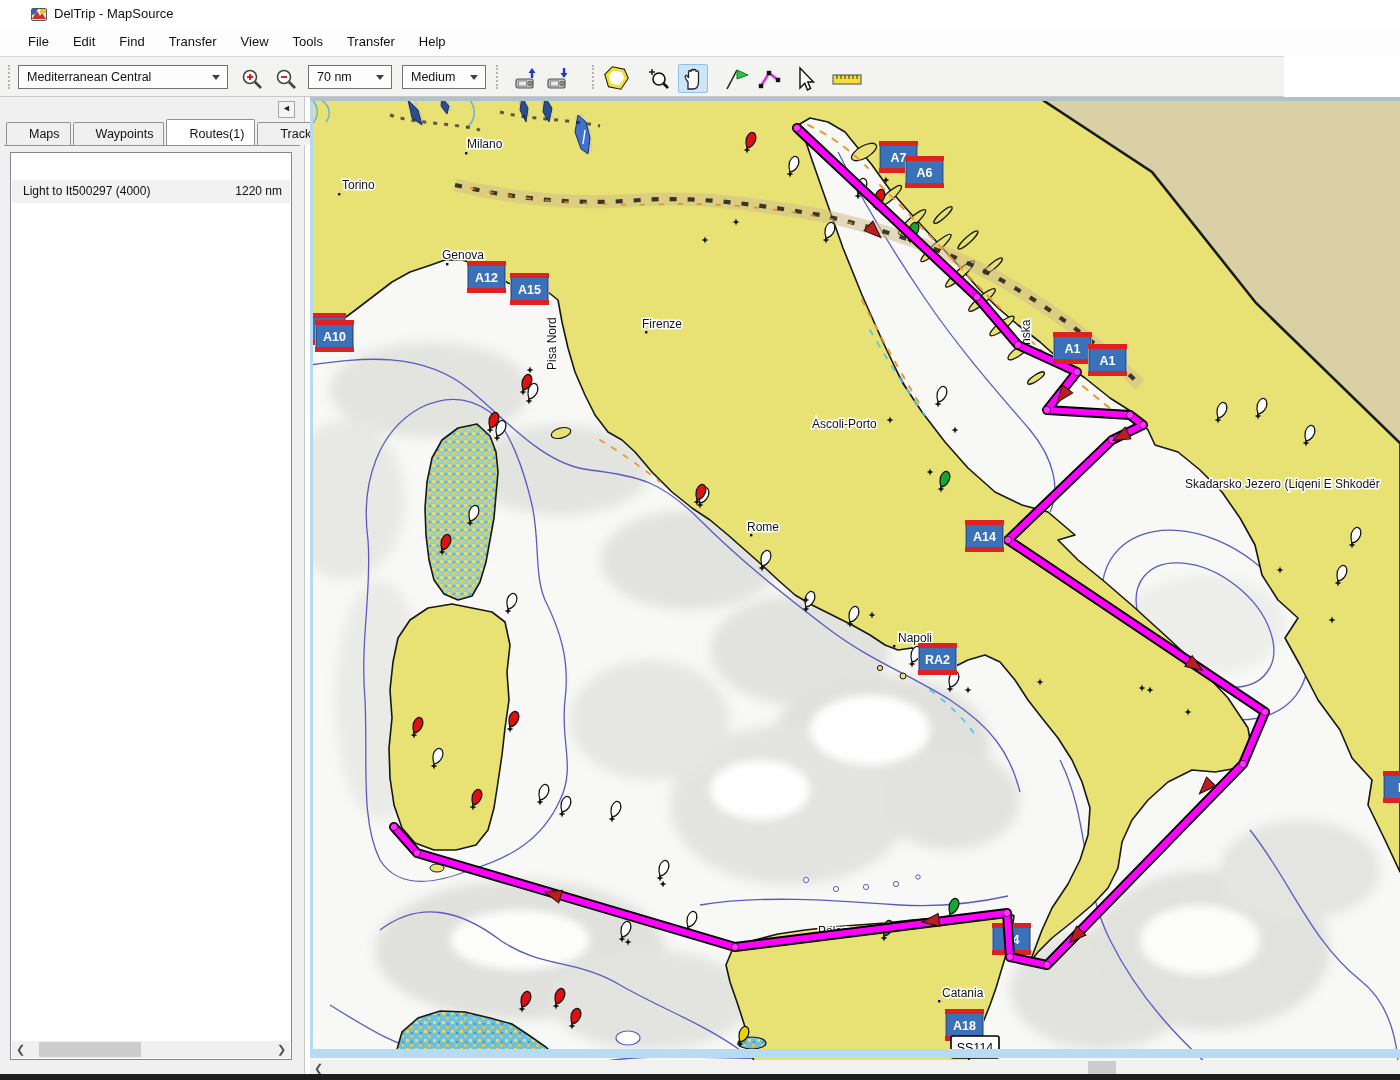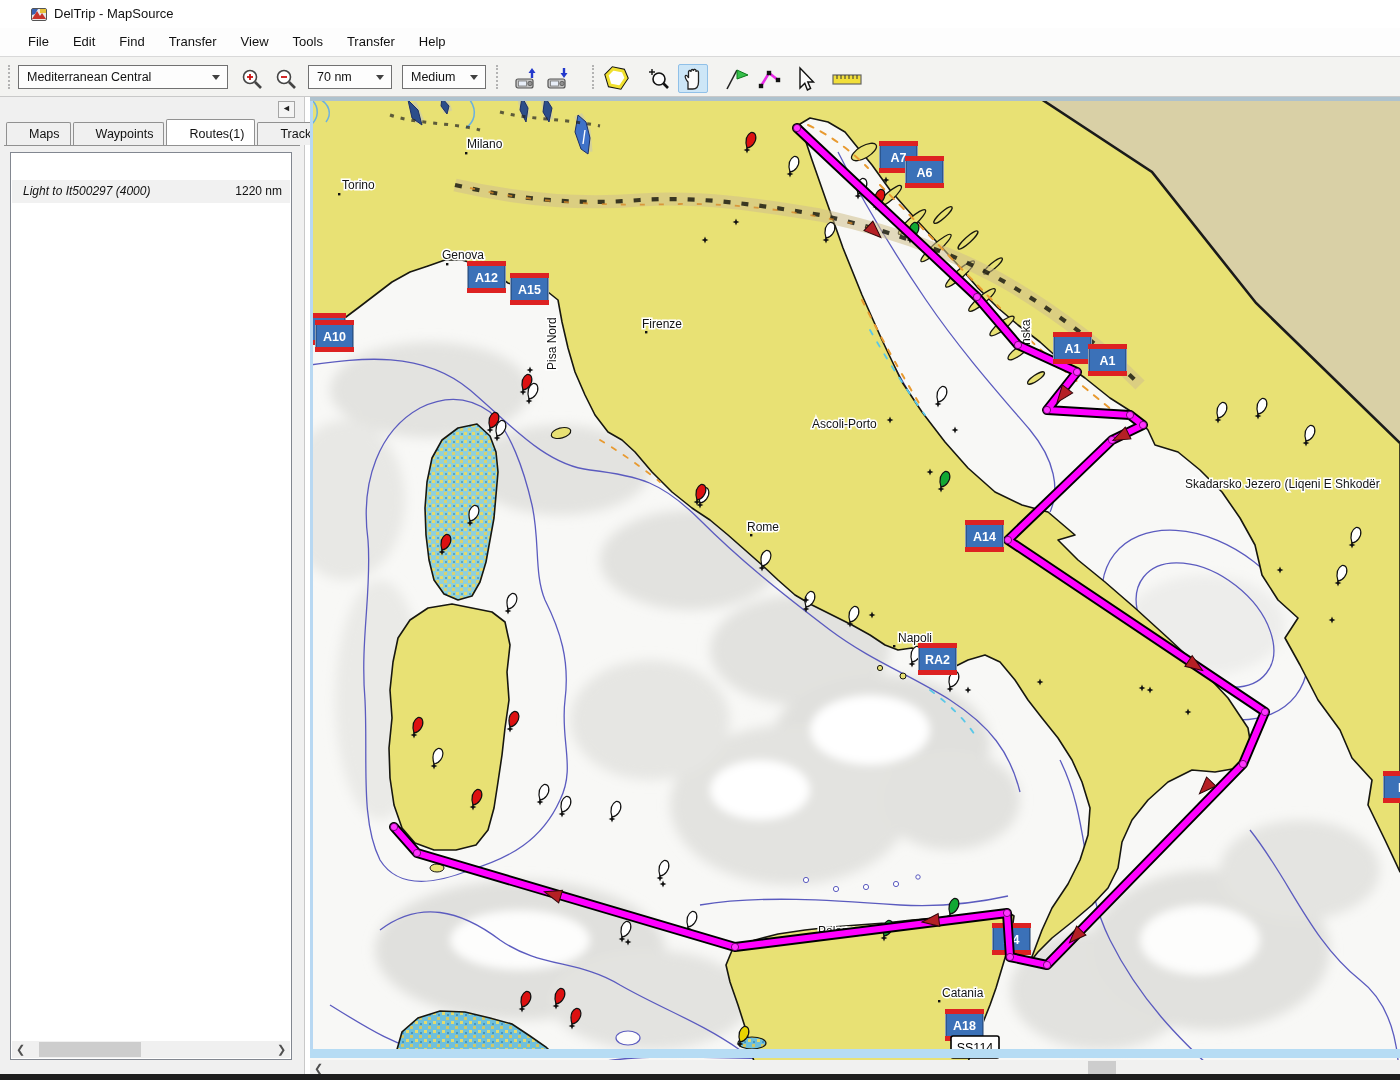--- a/index.html
+++ b/index.html
@@ -5,41 +5,41 @@
   html,body{margin:0;padding:0;}
   body{width:1400px;height:1080px;position:relative;font-family:"Liberation Sans",sans-serif;background:#ffffff;overflow:hidden;}
   
   #titlebar{position:absolute;left:0;top:0;width:1400px;height:28px;background:#ffffff;margin-left:22px;}
   #titlebar .app-icon{position:absolute;left:9px;top:6px;width:16px;height:16px;}
   #titlebar .title-text{position:absolute;left:32px;top:6px;font-size:13px;color:#111;}
   
   #menubar{position:absolute;left:0;top:28px;width:1400px;height:28px;background:#fdfdfd;display:flex;align-items:center;padding-left:16px;box-sizing:border-box;}
   .menu-item{font-size:13px;color:#111;padding:0 12px;height:28px;line-height:28px;cursor:default;}
   
-  #toolbar{position:absolute;left:0;top:56px;width:1400px;height:41px;background:#f3f3f1;border-top:1px solid #d9d9d9;border-bottom:1px solid #c9c9c9;box-sizing:border-box;}
+  #toolbar{position:absolute;left:0;top:56px;width:1284px;height:41px;background:#f3f3f1;border-top:1px solid #d9d9d9;border-bottom:1px solid #c9c9c9;box-sizing:border-box;}
   .grip{position:absolute;top:8px;width:5px;height:24px;border-left:2px dotted #b3b3b3;}
   .combo{position:absolute;top:8px;height:24px;background:#fdfdfd;border:1px solid #717171;box-sizing:border-box;font-size:12.5px;color:#111;line-height:22px;padding-left:8px;}
   .combo .chev{position:absolute;right:7px;top:9px;width:0;height:0;border-left:4.5px solid transparent;border-right:4.5px solid transparent;border-top:5px solid #414141;}
   .tbtn{position:absolute;top:7px;width:28px;height:27px;display:flex;align-items:center;justify-content:center;background:transparent;border:1px solid transparent;border-radius:2px;}
   .tbtn.selected{background:#cde6f7;border:1px solid #90c0e8;}
   
   #sidebar{position:absolute;left:0;top:97px;width:305px;height:983px;background:#f0f0f0;border-right:1px solid #c8c8c8;box-sizing:border-box;}
   #collapse-btn{position:absolute;top:4px;right:9px;width:15px;height:15px;background:#f4f4f4;border:1px solid #a5a5a5;font-size:9px;line-height:13px;text-align:center;color:#222;}
   #tabs{position:absolute;left:6px;top:21px;height:27px;display:flex;align-items:flex-end;}
   #tabs .tab{border:1px solid #919191;border-bottom:none;background:#f0f0f0;font-size:12.5px;color:#111;padding:4px 10px 4px 22px;margin-right:2px;border-radius:2px 2px 0 0;position:relative;}
   #tabs .tab.active{background:#ffffff;padding-top:7px;z-index:3;}
   #tabline{position:absolute;left:4px;right:4px;top:48px;border-top:1px solid #919191;z-index:1;}
   #listbox{position:absolute;left:10px;top:55px;width:282px;height:908px;background:#ffffff;border:1px solid #828790;box-sizing:border-box;z-index:2;}
   #lb-header{position:absolute;left:0;top:0;right:0;height:26px;border-bottom:1px solid #b5b5b5;font-size:12px;color:#111;}
   #lb-header .col-name{position:absolute;left:12px;top:6px;}
   #lb-header .sort{position:absolute;left:66px;top:6px;color:#333;}
   #lb-header .divider{position:absolute;left:186px;top:2px;bottom:2px;border-left:1px solid #d0d0d0;}
   #lb-header .col-length{position:absolute;right:8px;top:6px;}
   .lb-row{position:absolute;left:1px;right:1px;top:27px;height:23px;background:#f1f1f1;font-size:12px;color:#111;}
-  .lb-row .rname{position:absolute;left:11px;top:4px;font-style:italic;}
+  .lb-row .rname{position:absolute;left:11px;top:4px;}
   .lb-row .rlen{position:absolute;right:8px;top:4px;}
   .hscroll{position:absolute;height:17px;background:#f0f0f0;}
   #lb-scroll{left:1px;right:1px;bottom:1px;}
   .hscroll .sb-arrow{position:absolute;top:0;width:17px;height:17px;color:#505050;font-size:11px;line-height:17px;text-align:center;font-family:"DejaVu Sans",sans-serif;}
   .hscroll .sb-thumb{position:absolute;top:1px;height:15px;background:#cdcdcd;}
   
   #map{position:absolute;left:310px;top:97px;width:1182px;height:983px;background:#f8f8f6;}
   #mapsvg{position:absolute;left:0;top:0;}
   #map-scroll{left:0;right:0;bottom:3px;background:#f1f1f0;}
   text.city{font-family:"Liberation Sans",sans-serif;font-size:12px;fill:#141414;paint-order:stroke;stroke:#ffffff;stroke-width:3px;}

